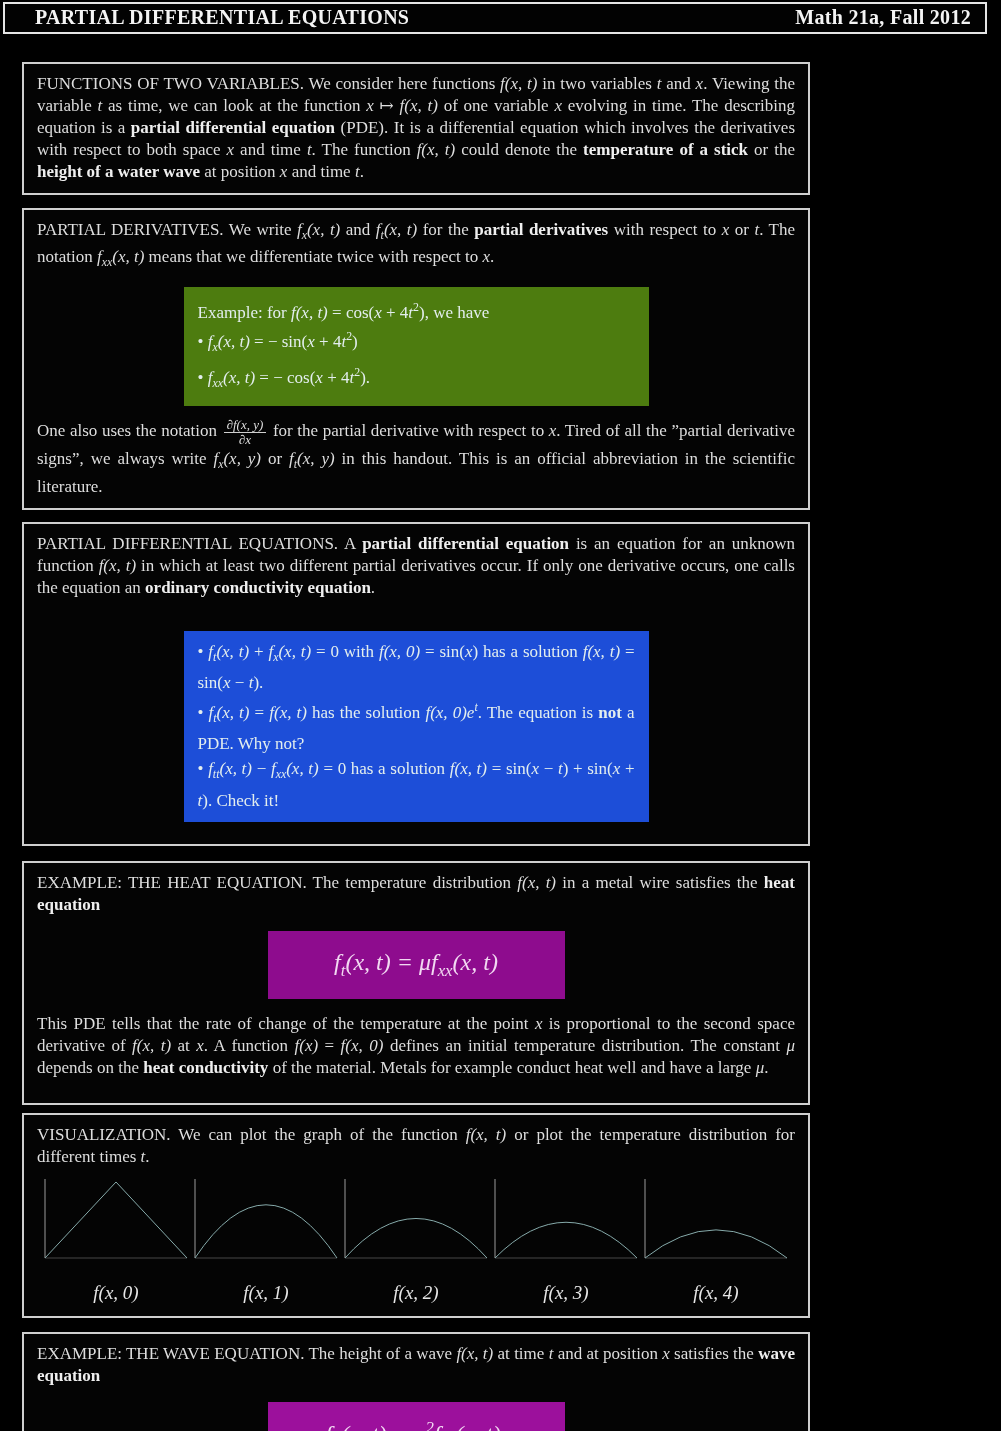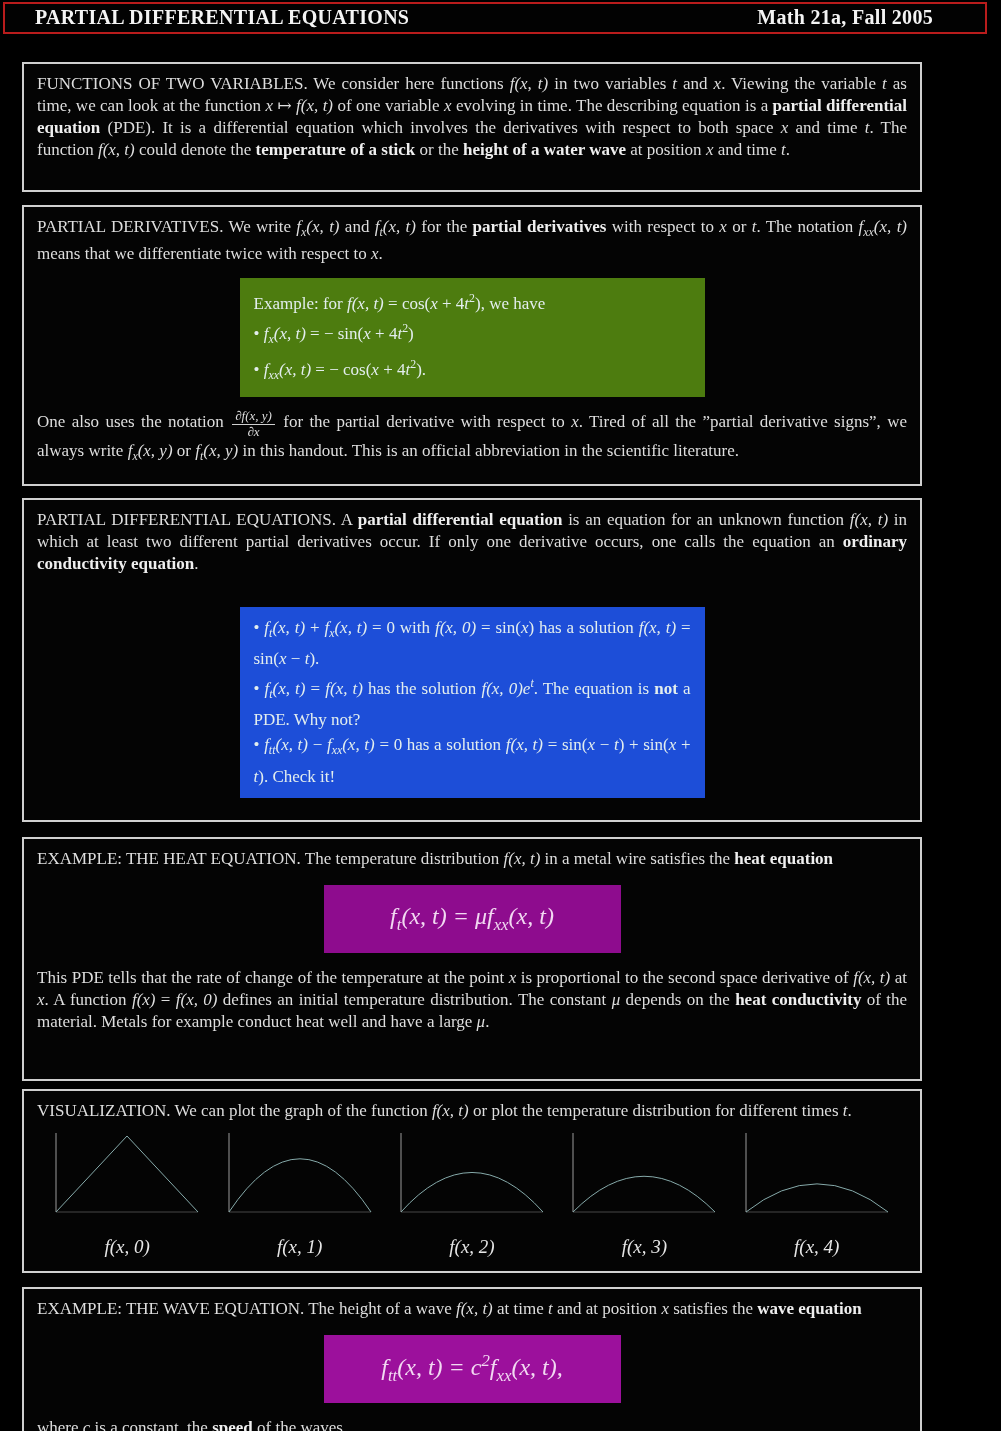--- a/index.html
+++ b/index.html
@@ -7,30 +7,30 @@
     width:1001px;height:1431px;overflow:hidden;
     background:#000;
     font-family:"Liberation Serif","DejaVu Serif",serif;
     color:#dcdcdc;
   }
   .page{position:relative;width:1001px;height:1431px;overflow:hidden;background:#000}
 
   
   .titlebar{
     margin:2px 14px 0 3px;
-    border:2px solid #b91c1c;
+    border:2px solid #e5e5e5;
     display:flex;justify-content:space-between;align-items:center;
-    padding:2px 52px 3px 30px;
+    padding:2px 14px 3px 30px;
     background:#020202;
   }
   .doc-title,.course{font-weight:bold;font-size:20px;color:#f4f4f4;letter-spacing:.3px}
 
   
   .box{
-    margin-left:22px;width:900px;box-sizing:border-box;
+    margin-left:22px;width:788px;box-sizing:border-box;
     border:2px solid #cfcfcf;
     background:#040404;
     padding:9px 13px 10px 13px;
   }
   .para{
     margin:0;font-size:17px;line-height:22px;text-align:justify;color:#dedede;
   }
   .para b{color:#efefef}
   .para i, .bullet i, .eq i{font-style:italic}
 
@@ -65,21 +65,21 @@
 
   sub,sup{font-size:70%}
 </style>
 </head>
 <body>
 
 <div class="page">
 
   <header class="titlebar">
     <span class="doc-title">PARTIAL DIFFERENTIAL EQUATIONS</span>
-    <span class="course">Math 21a, Fall 2005</span>
+    <span class="course">Math 21a, Fall 2012</span>
   </header>
 
   <section class="box" style="margin-top:28px;min-height:130px">
     <p class="para">FUNCTIONS OF TWO VARIABLES. We consider here functions <i>f(x, t)</i> in two variables <i>t</i> and <i>x</i>. Viewing the variable <i>t</i> as time, we can look at the function <i>x</i> ↦ <i>f(x, t)</i> of one variable <i>x</i> evolving in time. The describing equation is a <b>partial differential equation</b> (PDE). It is a differential equation which involves the derivatives with respect to both space <i>x</i> and time <i>t</i>. The function <i>f(x, t)</i> could denote the <b>temperature of a stick</b> or the <b>height of a water wave</b> at position <i>x</i> and time <i>t</i>.</p>
   </section>
 
   <section class="box" style="margin-top:13px;min-height:281px">
     <p class="para">PARTIAL DERIVATIVES. We write <i>f<sub>x</sub>(x, t)</i> and <i>f<sub>t</sub>(x, t)</i> for the <b>partial derivatives</b> with respect to <i>x</i> or <i>t</i>. The notation <i>f<sub>xx</sub>(x, t)</i> means that we differentiate twice with respect to <i>x</i>.</p>
     <div class="teal-box" style="background: #4d7c0f;">
       <p>Example: for <i>f(x, t)</i> = cos(<i>x</i> + 4<i>t</i><sup>2</sup>), we have</p>

